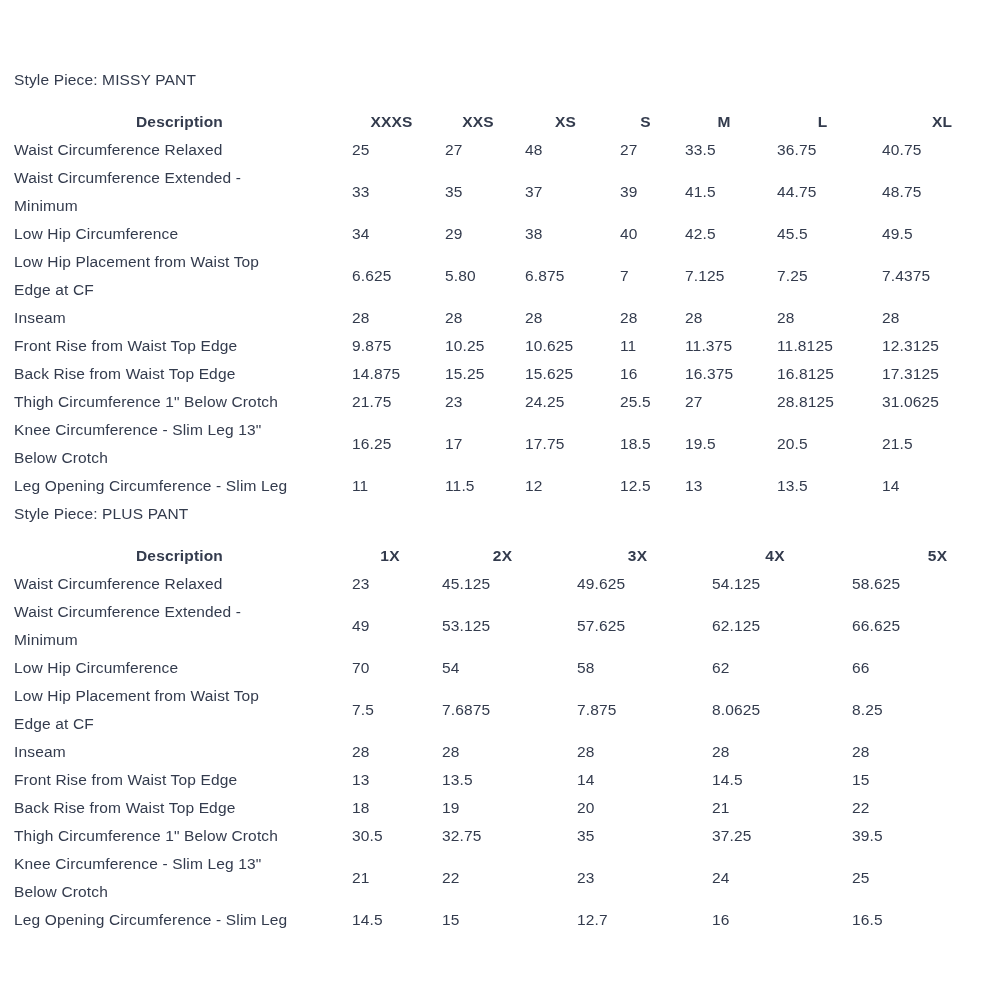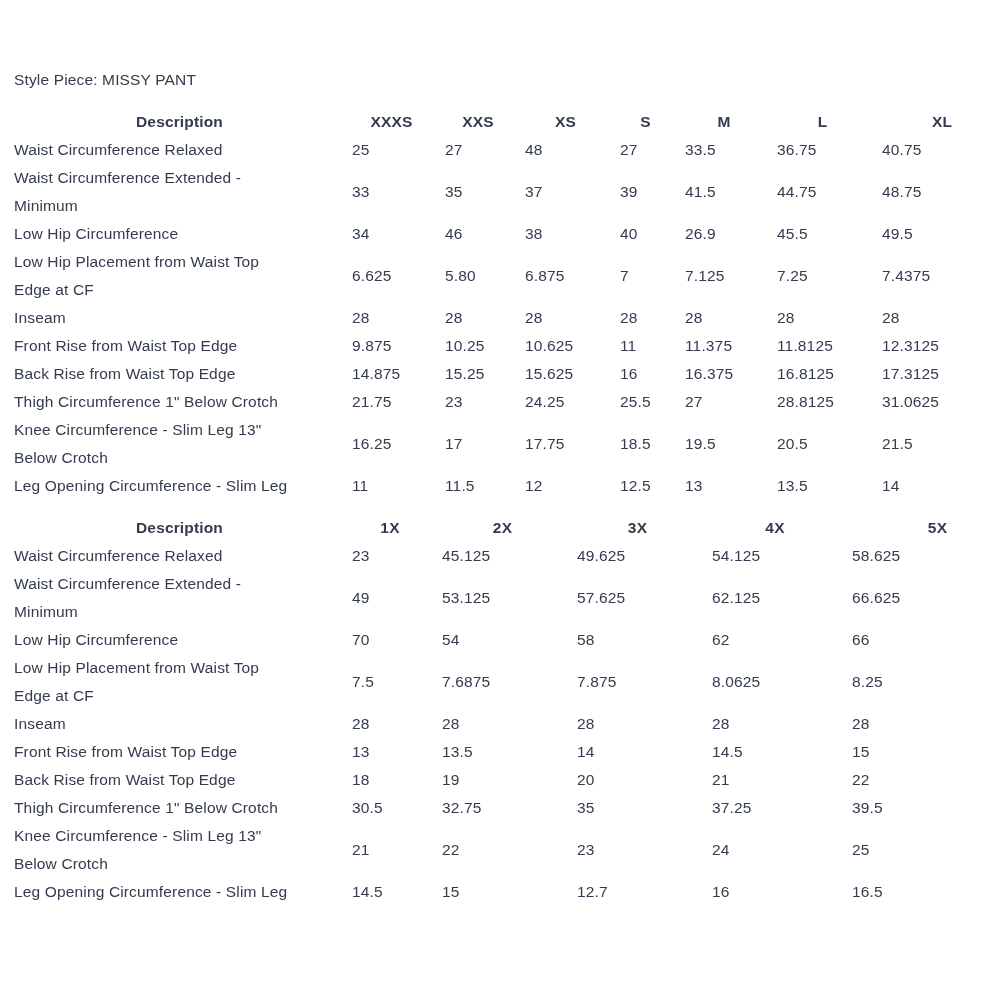--- a/index.html
+++ b/index.html
@@ -84,24 +84,24 @@
           <td class="val">35</td>
           <td class="val">37</td>
           <td class="val">39</td>
           <td class="val">41.5</td>
           <td class="val">44.75</td>
           <td class="val">48.75</td>
         </tr>
         <tr>
           <td class="label">Low Hip Circumference</td>
           <td class="val">34</td>
-          <td class="val">46</td>
+          <td class="val">29</td>
           <td class="val">38</td>
           <td class="val">40</td>
-          <td class="val">26.9</td>
+          <td class="val">42.5</td>
           <td class="val">45.5</td>
           <td class="val">49.5</td>
         </tr>
         <tr>
           <td class="label">Low Hip Placement from Waist Top
 Edge at CF</td>
           <td class="val">6.625</td>
           <td class="val">5.80</td>
           <td class="val">6.875</td>
           <td class="val">7</td>
@@ -166,20 +166,21 @@
           <td class="val">11.5</td>
           <td class="val">12</td>
           <td class="val">12.5</td>
           <td class="val">13</td>
           <td class="val">13.5</td>
           <td class="val">14</td>
         </tr>
       </tbody>
   </table>
 
+  <div class="style-title">Style Piece: PLUS PANT</div>
 
   <table class="size-table t-plus">
     <colgroup>
       <col style="width:331px">
         <col style="width:90px">
         <col style="width:135px">
       <col style="width:135px">
         <col style="width:140px">
         <col style="width:185px">
     </colgroup>

